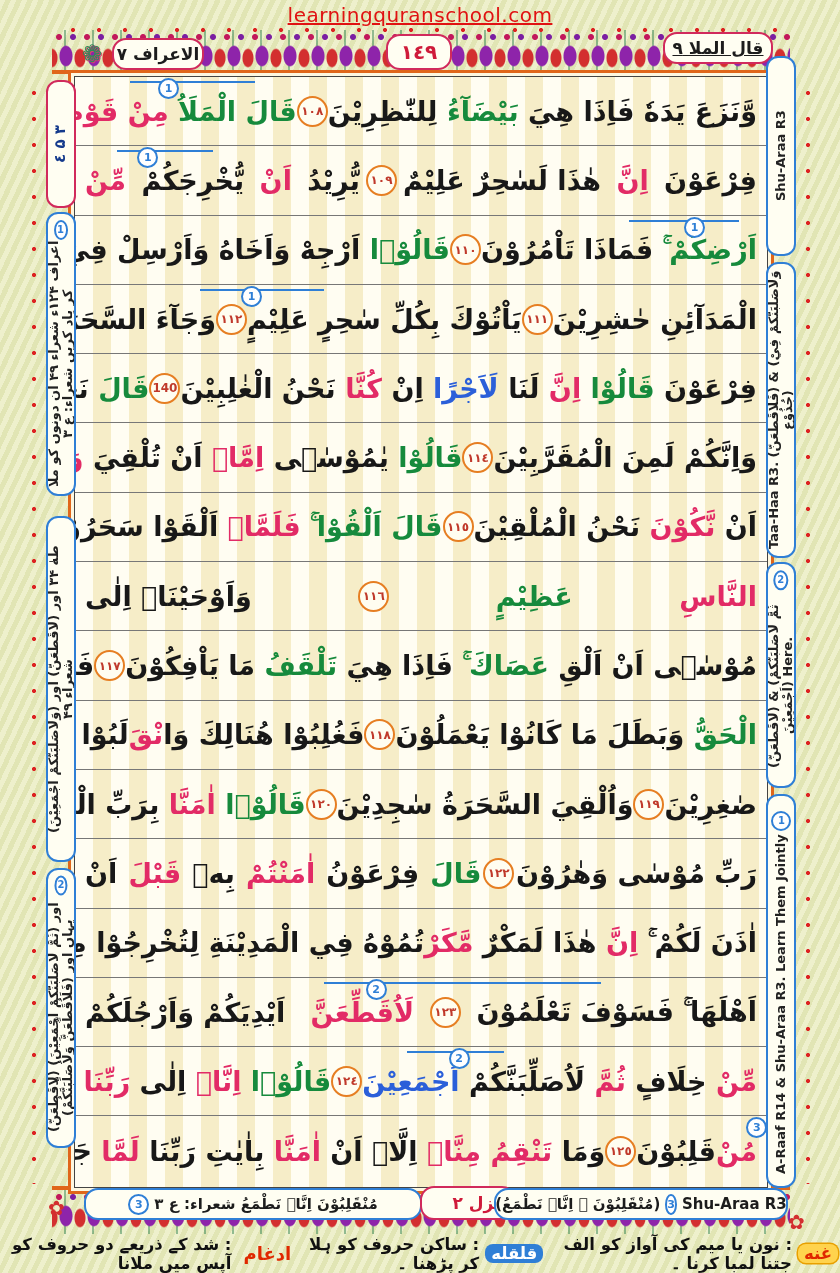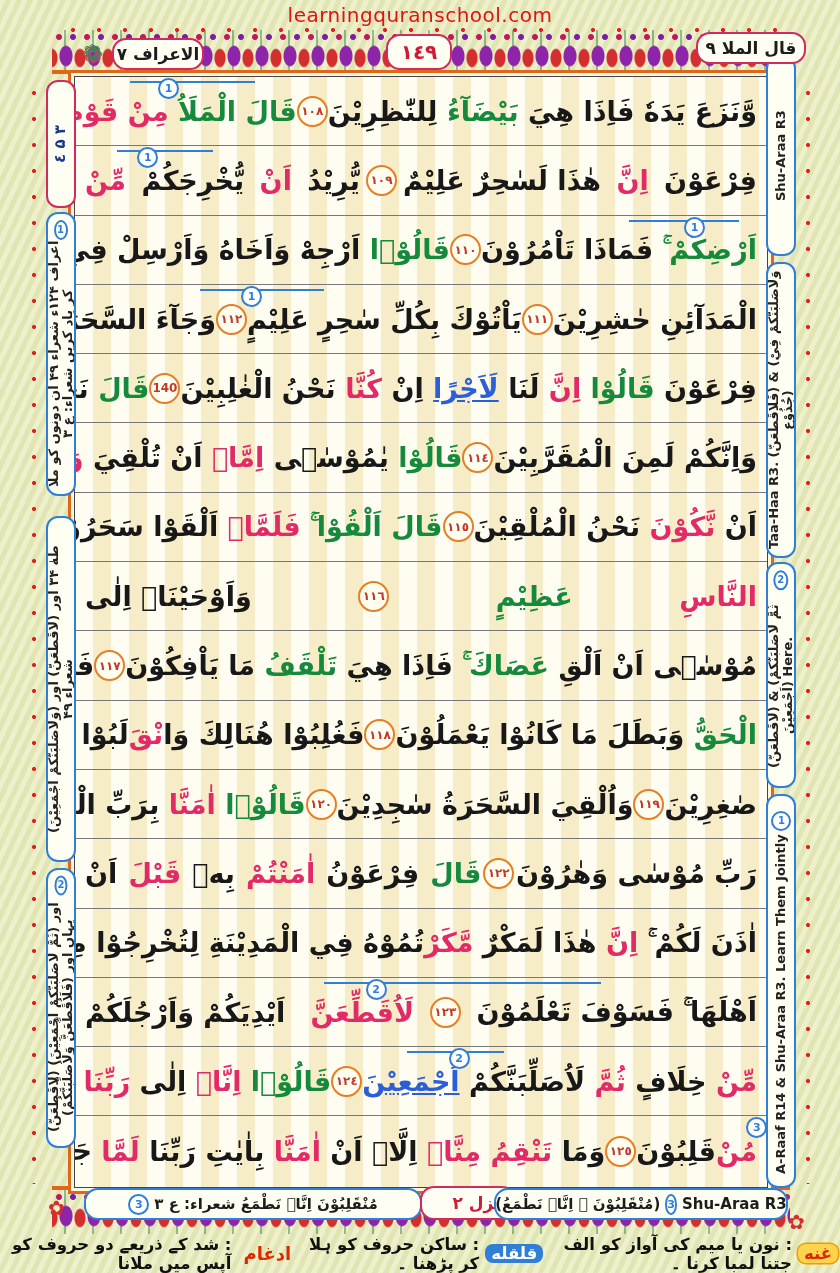--- a/index.html
+++ b/index.html
@@ -1,20 +1,20 @@
 <!DOCTYPE html>
 <html lang="ar"><head>
 <meta charset="utf-8">
 <style>
   html,body{margin:0;padding:0;}
   .page{position:relative;width:840px;height:1273px;overflow:hidden;
     font-family:"DejaVu Sans","Liberation Sans",sans-serif;
     background:repeating-linear-gradient(115deg,#eef0cc 0 5px,#e1e5b4 5px 10px);}
   .site-link{position:absolute;top:3px;left:0;width:100%;text-align:center;
-    color:#e01212;font-size:20px;letter-spacing:.5px;}
+    color:#e01212;font-size:20px;letter-spacing:.5px;text-decoration:underline;}
   
   .band{position:absolute;left:52px;width:738px;height:40px;
     background-image:
       radial-gradient(circle at 7px 7px,#c2185b 2.5px,transparent 3.5px),
       radial-gradient(circle at 21px 7px,#7b1fa2 2.5px,transparent 3.5px),
       radial-gradient(ellipse 7px 11px at 14px 26px,#8e24aa 6px,transparent 7px),
       radial-gradient(ellipse 6px 10px at 0px 28px,#d32f2f 5px,transparent 6px),
       radial-gradient(ellipse 6px 10px at 28px 28px,#d32f2f 5px,transparent 6px),
       repeating-linear-gradient(90deg,transparent 0 12px,rgba(30,120,70,.45) 12px 14px,transparent 14px 28px);
     background-size:28px 40px;}
@@ -34,21 +34,21 @@
     background:repeating-linear-gradient(90deg,#fffdf2 0 18px,#f6edc8 18px 36px);
     border:1px solid #444;box-shadow:0 0 0 3px #fdf7e0,0 0 0 6px #e0661a;z-index:2;}
   .qline{position:relative;height:69.3px;box-sizing:border-box;border-bottom:1px solid #777;
     display:flex;direction:rtl;align-items:center;justify-content:space-between;
     padding:0 10px;font-size:27px;font-weight:bold;overflow:hidden;}
   .qline:last-child{border-bottom:none;}
   .seg{white-space:pre;}
   .c-k{color:#181818;}
   .c-g{color:#168a3c;}
   .c-r{color:#e22b66;}
-  .c-b{color:#2b5fd9;text-decoration:underline;}
+  .c-b{color:#2b5fd9;}
   .ayah{display:inline-flex;align-items:center;justify-content:center;flex:0 0 auto;
     min-width:27px;height:27px;border:2px solid #e67e22;border-radius:50%;
     color:#c0392b;font-size:12px;font-weight:bold;background:#fffdf0;}
   .ref{position:absolute;top:1px;width:17px;height:17px;border:2px solid #2f7fd6;
     border-radius:50%;color:#2f7fd6;font-size:11px;display:flex;align-items:center;
     justify-content:center;background:#fff;z-index:3;}
   .refline{position:absolute;top:4px;height:2px;background:#2f7fd6;z-index:2;}
   
   .vcart{position:absolute;width:30px;box-sizing:border-box;background:#fffef2;
     border:2px solid #2f7fd6;border-radius:12px;z-index:4;
@@ -86,21 +86,21 @@
 
   <div class="band top"></div>
   <div class="plus-row" style="top:24px;"></div>
 
   <div class="cart" style="left:92px;top:38px;width:88px;height:28px;">
     <span>الاعراف ٧</span>
   </div>
   <div class="cart" style="left:366px;top:34px;width:62px;height:32px;font-size:20px;">
     <span class="red-text">١٤٩</span>
   </div>
-  <div class="cart" style="left:676px;top:32px;width:106px;height:28px;">
+  <div class="cart" style="left:643px;top:32px;width:106px;height:28px;text-decoration:underline;">
     <span>قال الملا ٩</span>
   </div>
 
   <span class="flower" style="left:82px;top:40px;color:#2e8b57;text-shadow:1px 1px 0 #d46;">❁</span>
 
   <div class="plus-col" style="left:28px;"></div>
   <div class="plus-col" style="left:802px;"></div>
 
   <div class="vcart redb" style="left:46px;top:80px;height:128px;">
     <span>٤ ۵ ٣</span>

